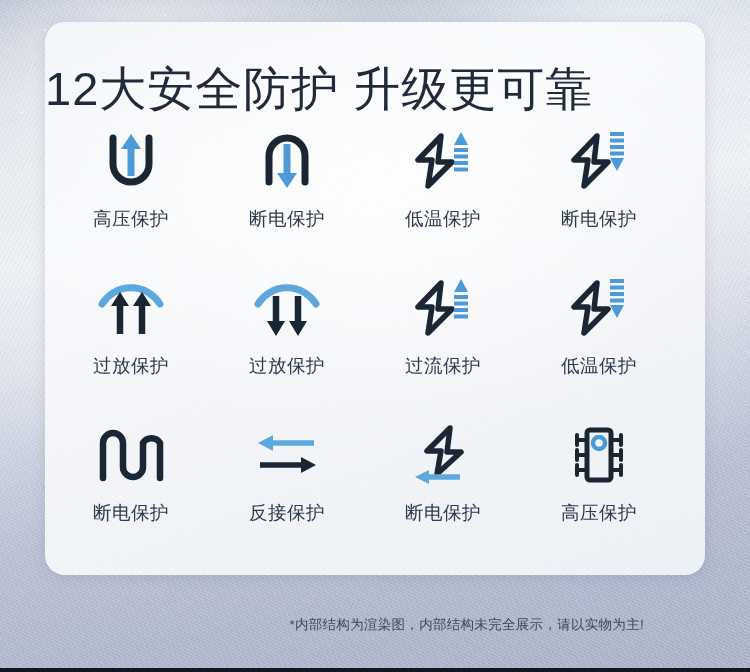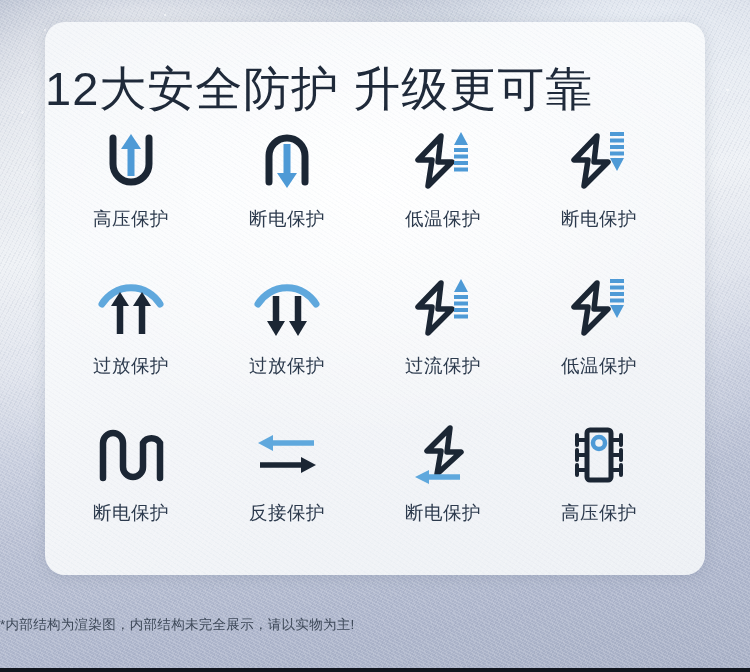--- a/index.html
+++ b/index.html
@@ -125,21 +125,21 @@
     color: #2c3a4d;
     letter-spacing: 0.5px;
     white-space: nowrap;
   }
 
   
   #footnote {
     position: absolute;
     left: 0; top: 616px;
     width: 644px;
-    text-align: left;
+    text-align: right;
     font-size: 13.5px;
     color: #3d4858;
     letter-spacing: 0.3px;
     white-space: nowrap;
   }
 </style>
 </head>
 <body>
 
 <div id="bg">

